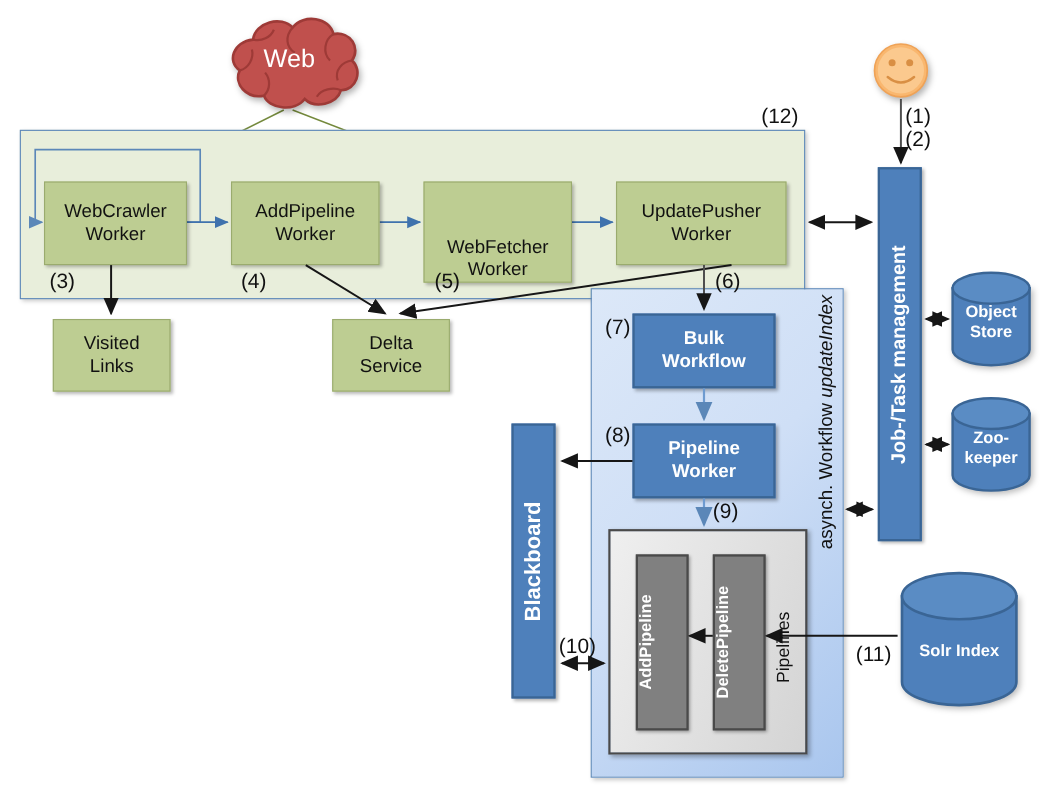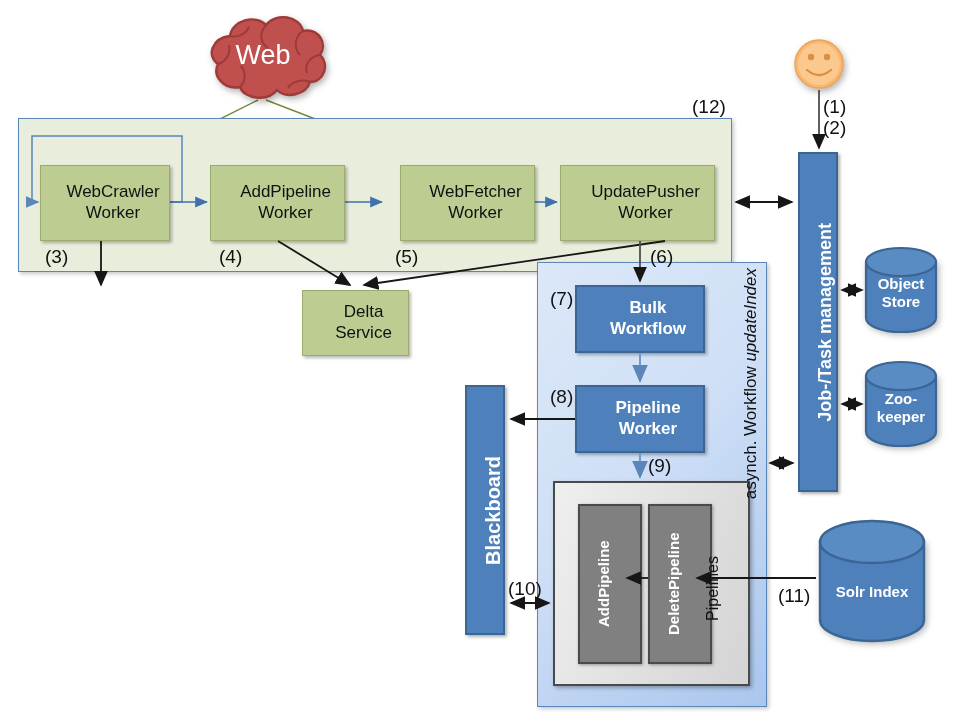--- a/index.html
+++ b/index.html
@@ -42,30 +42,30 @@
              font-weight:bold;font-size:15px;display:block;width:100%;height:100%;
              text-align:center;line-height:1;padding-top:0;}
   .pipe-inner{width:100%;height:100%;display:flex;align-items:center;justify-content:center;}
   .pipes-title{position:absolute;writing-mode:vertical-rl;transform:rotate(180deg);
                font-size:16px;color:#111;}
 
   
   .num{position:absolute;font-size:19px;color:#111;white-space:nowrap;}
 
   
-  #cloud-label{position:absolute;color:#fff;font-size:27px;font-weight:normal;
+  #cloud-label{position:absolute;color:#fff;font-size:23px;font-weight:normal;
                left:205px;top:40px;width:116px;text-align:center;}
   
   .cyl-label{position:absolute;color:#fff;font-weight:bold;font-size:15px;
              text-align:center;line-height:1.2;}
   svg{position:absolute;left:0;top:0;width:960px;height:720px;overflow:visible;}
   #svg-under{z-index:1;}
   #svg-over{z-index:6;pointer-events:none;}
   .layer-cont{z-index:2;}
-  .layer-node{z-index:4;padding-left:16px;}
+  .layer-node{z-index:4;}
   .layer-txt{z-index:7;}
 </style>
 </head>
 <body>
 
 <div id="stage">
 
   <svg id="svg-under">
     <defs>
       <marker id="ahBlack" markerWidth="9" markerHeight="9" refX="8" refY="4.5" orient="auto">
@@ -110,34 +110,40 @@
     </div>
   </div>
 
   <div class="node green layer-node" style="left:210px;top:165px;width:135px;height:76px;">
     <div>
       <div>AddPipeline</div>
       <div>Worker</div>
     </div>
   </div>
 
-  <div class="node green layer-node" style="left:400px;top:165px;width:135px;height:76px;">
+  <div class="node green layer-node" style="left:385px;top:165px;width:135px;height:92px;align-items:flex-end;">
     <div>
       <div>WebFetcher</div>
       <div>Worker</div>
     </div>
   </div>
 
   <div class="node green layer-node" style="left:560px;top:165px;width:155px;height:76px;">
     <div>
       <div>UpdatePusher</div>
       <div>Worker</div>
     </div>
   </div>
 
+  <div class="node green layer-node" style="left:48px;top:290px;width:107px;height:66px;">
+    <div>
+      <div>Visited</div>
+      <div>Links</div>
+    </div>
+  </div>
 
   <div class="node green layer-node" style="left:302px;top:290px;width:107px;height:66px;text-align:center;">
     <div>
       <div>Delta</div>
       <div>Service</div>
     </div>
   </div>
 
   <div class="node blue layer-node" style="left:575px;top:285px;width:130px;height:68px;">
     <div>

